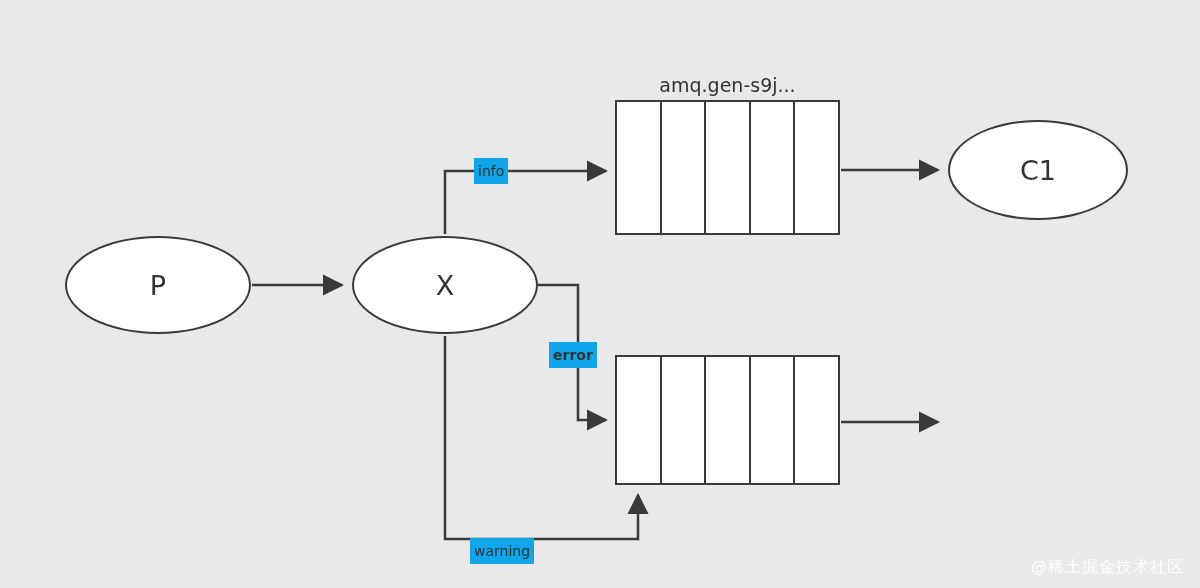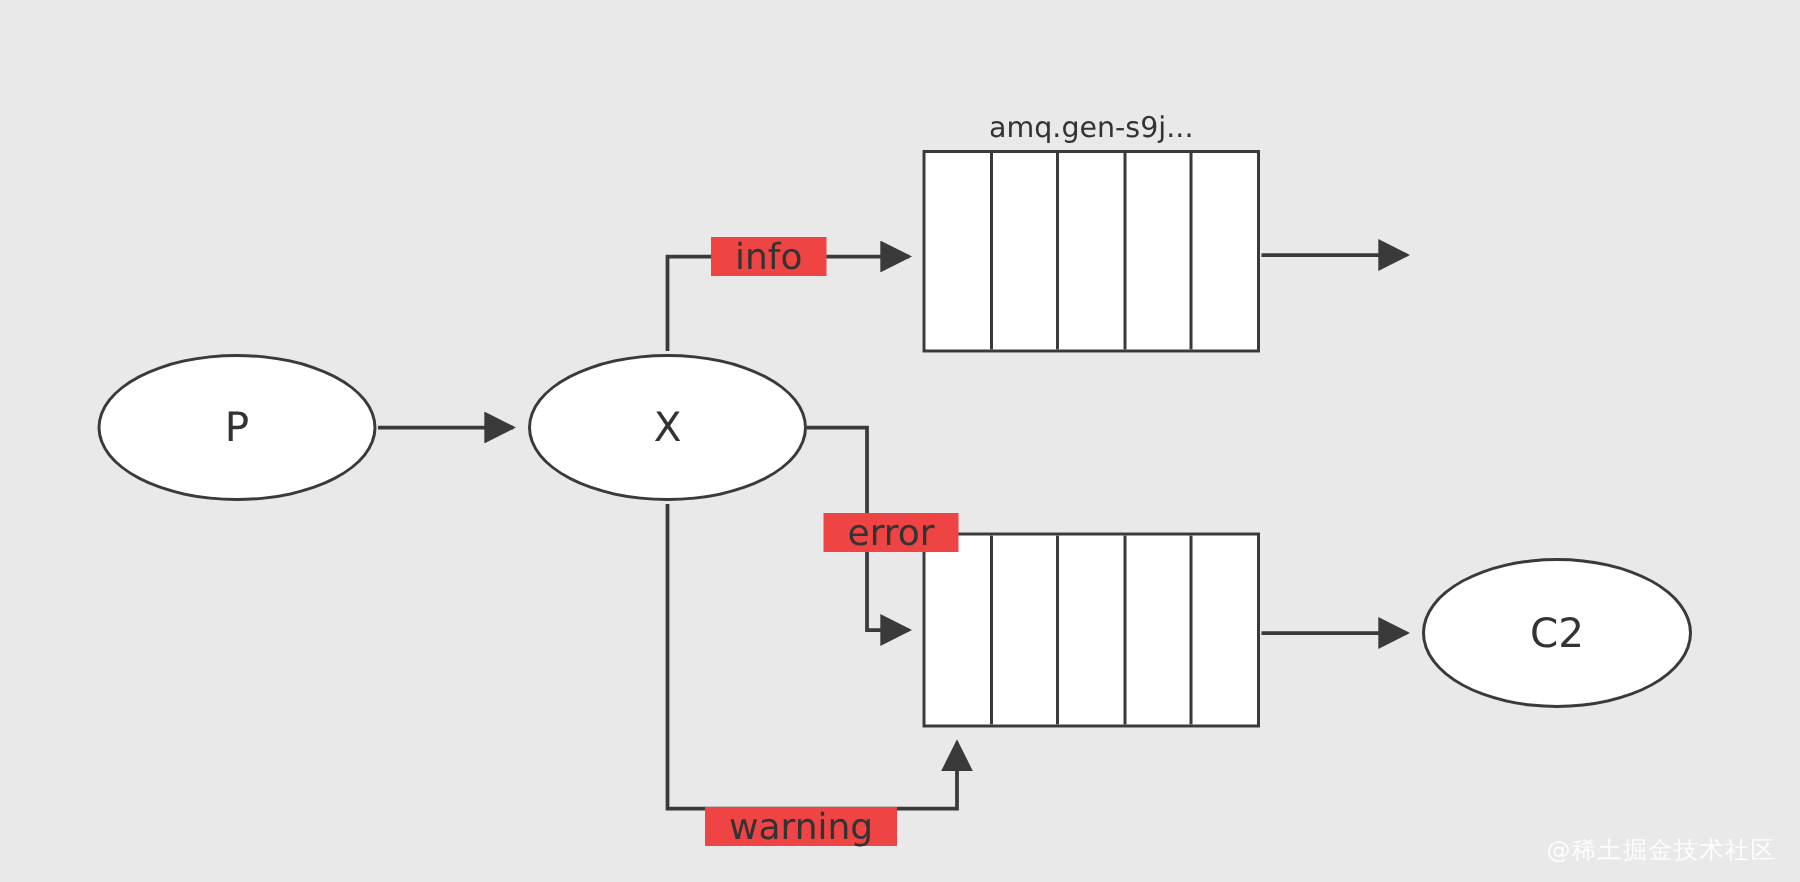--- a/index.html
+++ b/index.html
@@ -52,24 +52,24 @@
   }
   .queue-cell {
     flex: 1 1 0;
     border-right: 2.5px solid #3a3a3a;
   }
   .queue-cell:last-child {
     border-right: none;
   }
   .edge-label {
     position: absolute;
-    background: #ef4444;
+    background: #0ea5e9;
     color: #333333;
-    font-size: 24px;
-    padding: 1px 16px;
+    font-size: 14px;
+    padding: 1px 4px;
     line-height: 24px;
     white-space: nowrap;
   }
   .watermark {
     position: absolute;
     right: 16px;
     bottom: 10px;
     font-size: 16px;
     color: rgba(255, 255, 255, 0.9);
     letter-spacing: 1px;
@@ -118,26 +118,26 @@
     </div>
 
   <div class="queue-box" style="left:615px; top:355px; width:225px; height:130px;">
       <div class="queue-cell"></div>
       <div class="queue-cell"></div>
       <div class="queue-cell"></div>
       <div class="queue-cell"></div>
       <div class="queue-cell"></div>
     </div>
 
+  <div class="node" style="left:948px; top:120px; width:180px; height:100px;">
+    <span>C1</span>
+  </div>
 
-  <div class="node" style="left:948px; top:372px; width:180px; height:100px;">
-    <span>C2</span>
-  </div>
 
   <div class="edge-label" style="left:474px; top:158px;">info</div>
 
-  <div class="edge-label" style="left:549px; top:342px;">error</div>
+  <div class="edge-label" style="left:549px; top:342px;font-weight:bold;">error</div>
 
   <div class="edge-label" style="left:470px; top:526px;margin-top:12px;">warning</div>
 
   <div class="watermark">@稀土掘金技术社区</div>
 
 </div>
 
 </body></html>

